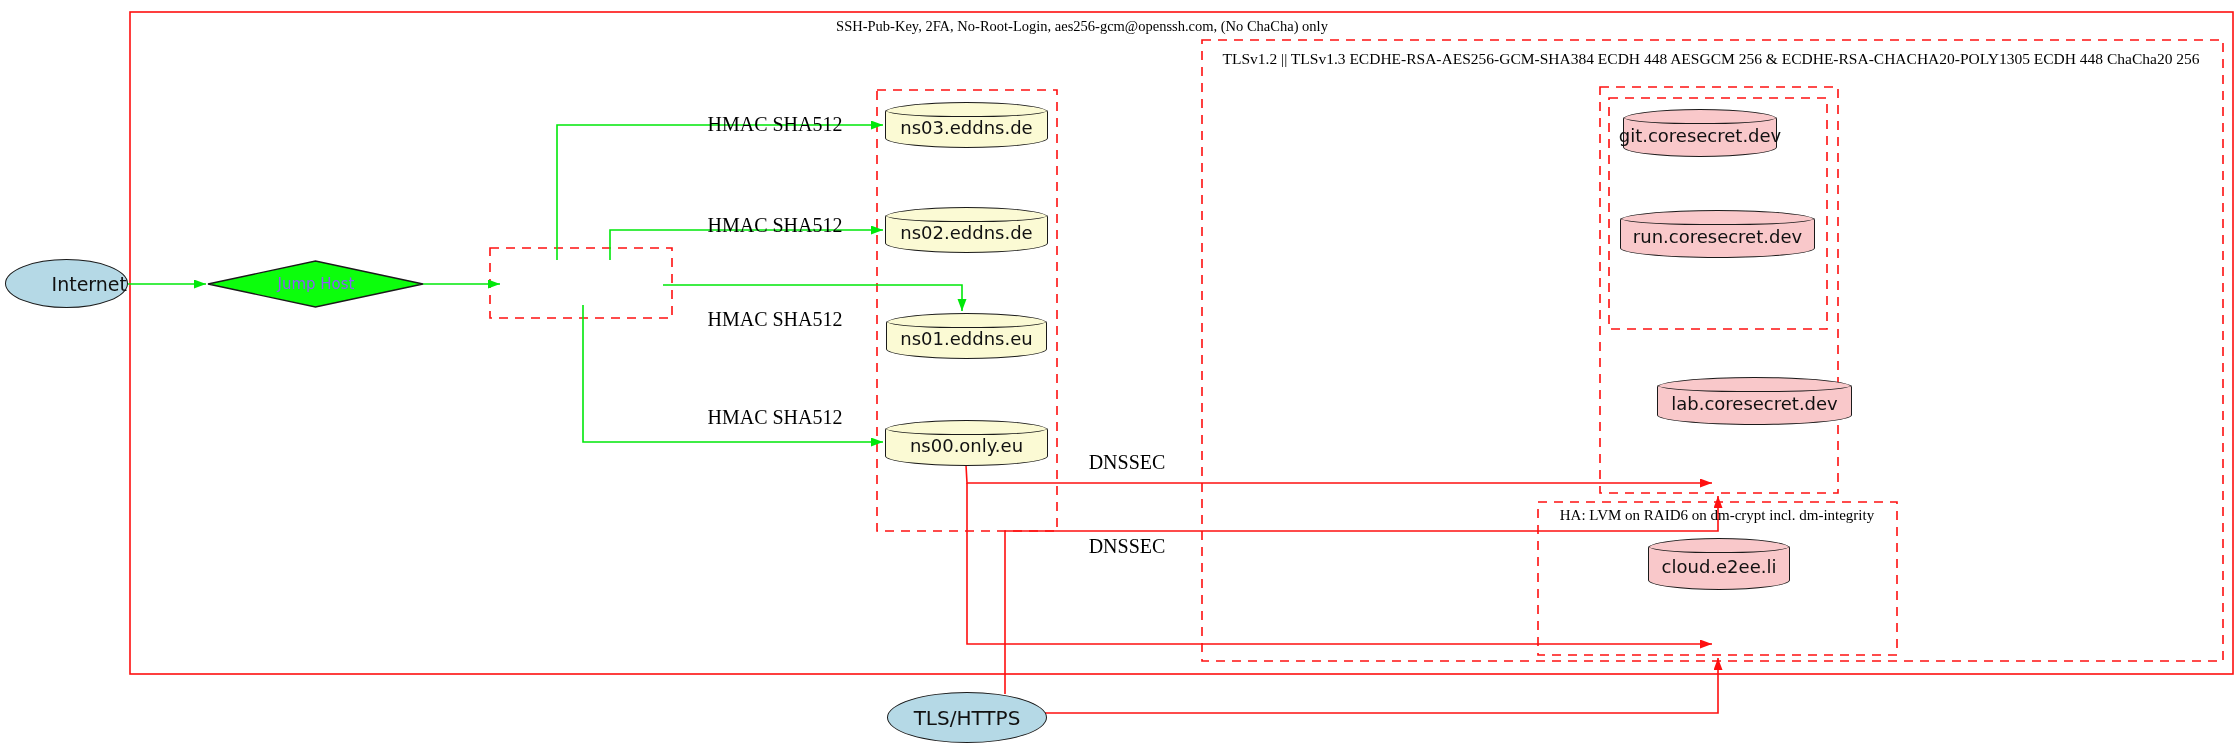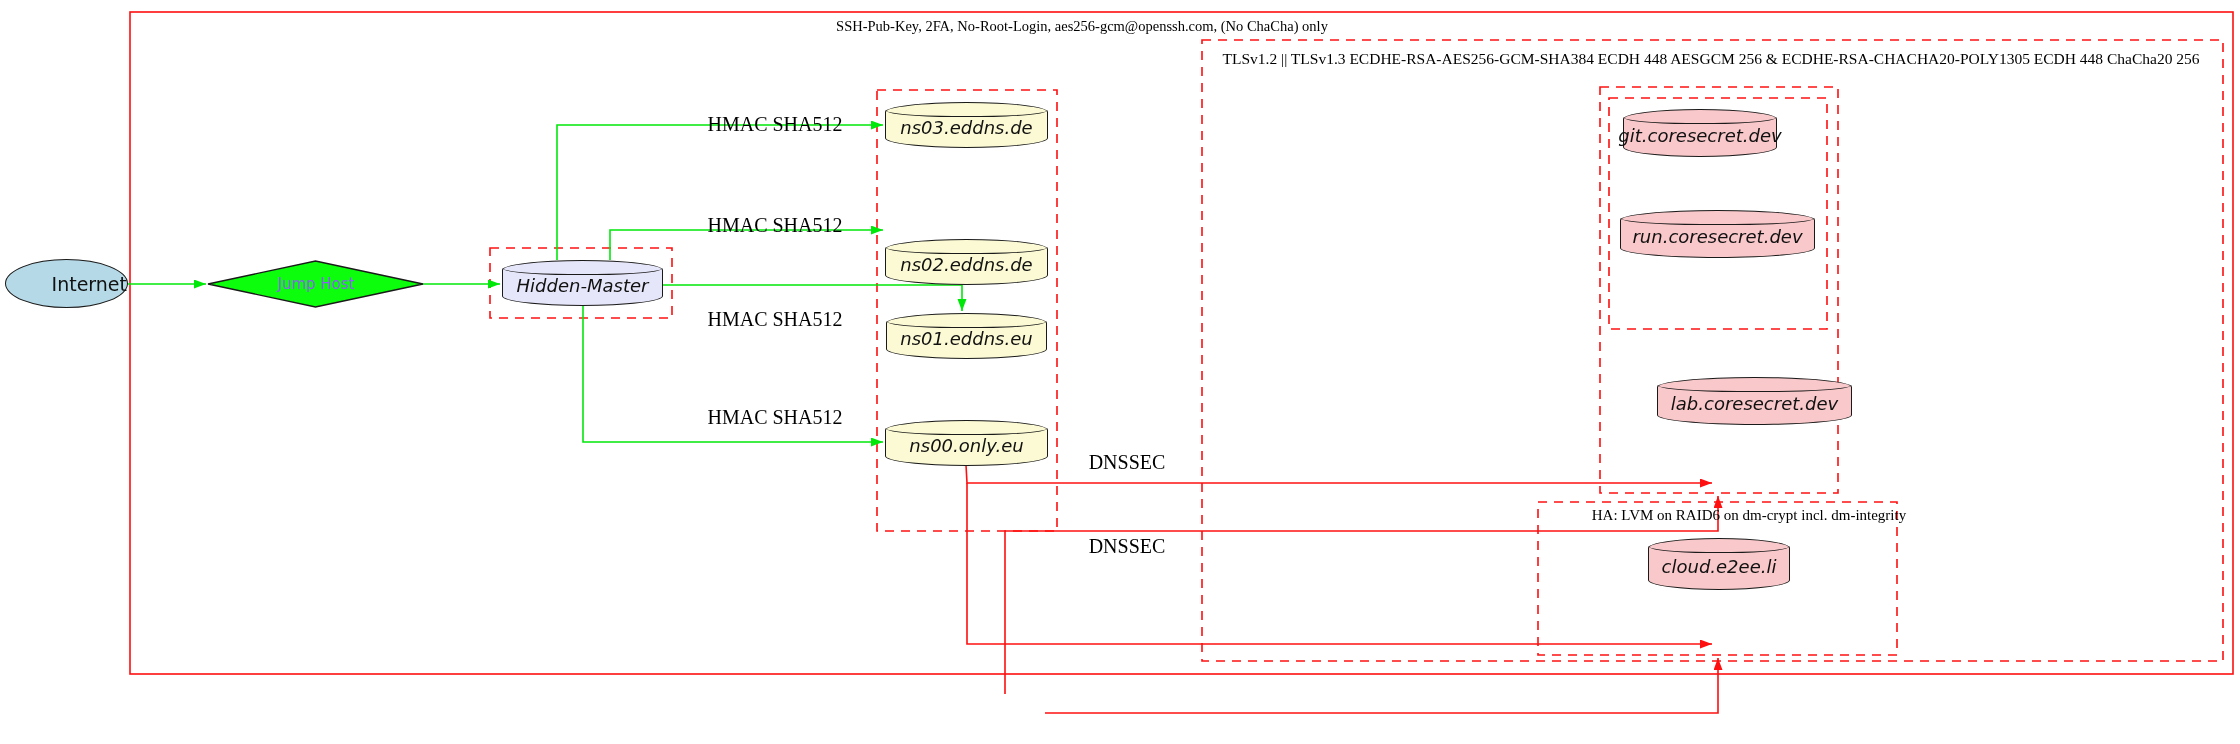--- a/index.html
+++ b/index.html
@@ -10,21 +10,21 @@
   
   .clu-label{position:absolute;transform:translate(-50%,-50%);white-space:nowrap;
              font-family:"Liberation Serif","DejaVu Serif",serif;color:#000;}
   .edge-label{position:absolute;transform:translate(-50%,-50%);white-space:nowrap;
               font-family:"Liberation Serif","DejaVu Serif",serif;font-size:20px;color:#000;}
 
   
   .node{position:absolute;box-sizing:border-box;display:flex;align-items:center;
         justify-content:center;border:1.4px solid #1a1a1a;font-size:19px;}
   .ell{border-radius:50%;background:var(--node-blue);}
-  .cyl{border-radius:50%/10px;font-size:18px;padding-top:5px;font-style:italic;}
+  .cyl{border-radius:50%/10px;font-size:18px;padding-top:5px;}
   .cyl::before{content:"";position:absolute;left:-1px;right:-1px;top:0;height:13px;
                border-bottom:1.4px solid #1a1a1a;border-radius:50%/60%;}
   .cyl-yellow{background:var(--node-yellow);}
   .cyl-lavender{background:var(--node-lavender);}
   .cyl-pink{background:var(--node-pink);}
   .diamond-label{position:absolute;transform:translate(-50%,-50%);font-size:15px;color:#8b5cf6;}
 
   .clu-rect{fill:none;stroke:var(--cluster-red);stroke-width:1.6;}
   .clu-dash{stroke-dasharray:9 7;}
   .g-edge{fill:none;stroke:var(--edge-green);stroke-width:1.6;}
@@ -66,43 +66,40 @@
     <path d="M966,465 L967,483 L1712,483" class="r-edge" marker-end="url(#ar)"></path>
     <path d="M967,483 L967,644 L1712,644" class="r-edge" marker-end="url(#ar)"></path>
     <path d="M1005,694 L1005,531 L1718,531 L1718,496" class="r-edge" marker-end="url(#ar)"></path>
     <path d="M1045,713 L1718,713 L1718,658" class="r-edge" marker-end="url(#ar)"></path>
 
     <polygon points="208,284 315.5,261 423,284 315.5,307" class="diamond"></polygon>
   </svg>
 
   <div class="clu-label" style="left:1082px;top:26px;font-size:14.5px;">SSH-Pub-Key, 2FA, No-Root-Login, aes256-gcm@openssh.com, (No ChaCha) only</div>
   <div class="clu-label" style="left:1711px;top:59px;font-size:15.5px;">TLSv1.2 || TLSv1.3 ECDHE-RSA-AES256-GCM-SHA384 ECDH 448 AESGCM 256 &amp; ECDHE-RSA-CHACHA20-POLY1305 ECDH 448 ChaCha20 256</div>
-  <div class="clu-label" style="left:1717px;top:515px;font-size:15px;margin-left:32px;">HA: LVM on RAID6 on dm-crypt incl. dm-integrity</div>
+  <div class="clu-label" style="left:1717px;top:515px;font-size:15px;">HA: LVM on RAID6 on dm-crypt incl. dm-integrity</div>
 
   <div class="edge-label" style="left:775px;top:124px;">HMAC SHA512</div>
   <div class="edge-label" style="left:775px;top:225px;">HMAC SHA512</div>
   <div class="edge-label" style="left:775px;top:319px;">HMAC SHA512</div>
   <div class="edge-label" style="left:775px;top:417px;">HMAC SHA512</div>
   <div class="edge-label" style="left:1127px;top:462px;">DNSSEC</div>
   <div class="edge-label" style="left:1127px;top:546px;">DNSSEC</div>
 
   <div class="node ell" style="left:5px;top:259px;width:123px;height:49px;justify-content:flex-end;">
     <span>Internet</span>
   </div>
 
   <div class="diamond-label" style="left:316px;top:284px;">Jump Host</div>
 
-  <div class="node cyl cyl-lavender" style="left:502px;top:260px;width:161px;height:46px;">
-    <span>Hidden-Master</span>
-  </div>
 
   <div class="node cyl cyl-yellow" style="left:885px;top:102px;width:163px;height:46px;">
     <span>ns03.eddns.de</span>
   </div>
-  <div class="node cyl cyl-yellow" style="left:885px;top:207px;width:163px;height:46px;margin-top:32px;">
+  <div class="node cyl cyl-yellow" style="left:885px;top:207px;width:163px;height:46px;">
     <span>ns02.eddns.de</span>
   </div>
   <div class="node cyl cyl-yellow" style="left:886px;top:313px;width:161px;height:46px;align-items:center;">
     <span>ns01.eddns.eu</span>
   </div>
   <div class="node cyl cyl-yellow" style="left:885px;top:420px;width:163px;height:46px;">
     <span>ns00.only.eu</span>
   </div>
 
   <div class="node cyl cyl-pink" style="left:1623px;top:109px;width:154px;height:48px;">
@@ -111,14 +108,17 @@
   <div class="node cyl cyl-pink" style="left:1620px;top:210px;width:195px;height:48px;">
     <span>run.coresecret.dev</span>
   </div>
   <div class="node cyl cyl-pink" style="left:1622px;top:377px;width:195px;height:48px;margin-left:35px;">
     <span>lab.coresecret.dev</span>
   </div>
   <div class="node cyl cyl-pink" style="left:1648px;top:538px;width:142px;height:52px;text-align:center;">
     <span>cloud.e2ee.li</span>
   </div>
 
+  <div class="node ell" style="left:887px;top:692px;width:160px;height:51px;font-size:20px;">
+    <span>TLS/HTTPS</span>
+  </div>
 
 </div>
 
 </body></html>

